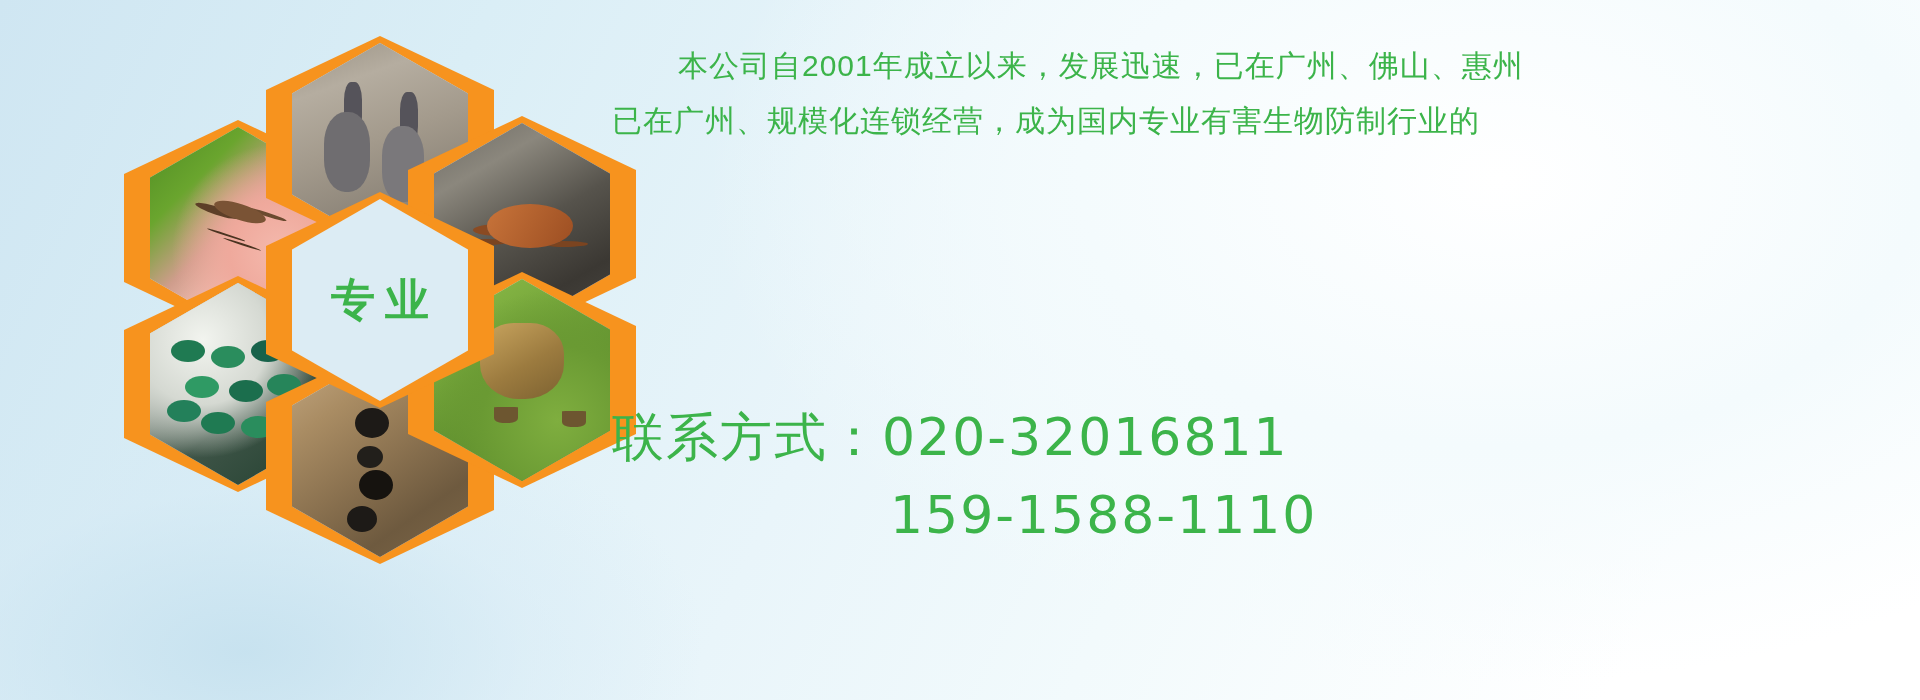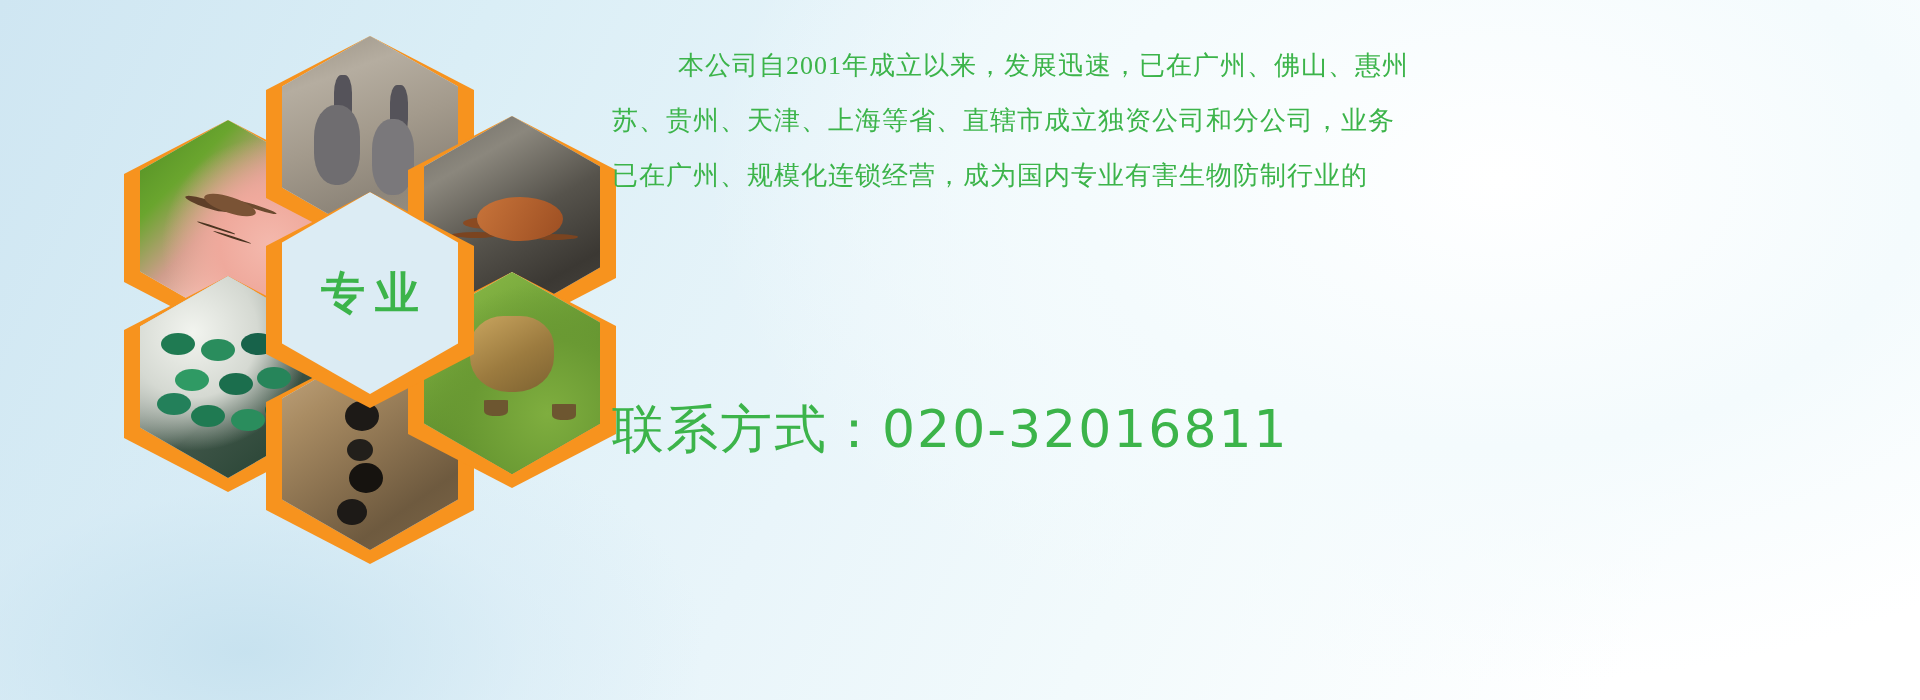--- a/index.html
+++ b/index.html
@@ -26,25 +26,25 @@
     pointer-events:none;
   }
 
   
   .honeycomb{
     position:absolute; left:96px; top:0px;
     width:520px; height:580px;
   }
   .hex{
     position:absolute;
-    width:208px; height:216px;
+    width:228px; height:216px;
     -webkit-clip-path:polygon(50% 0%,100% 25%,100% 75%,50% 100%,0% 75%,0% 25%);
     clip-path:polygon(50% 0%,100% 25%,100% 75%,50% 100%,0% 75%,0% 25%);
     background:#f7931e;
-    display:flex; justify-content:center;
+    display:flex; align-items:center; justify-content:center;
   }
   .hex .inner{
     width:176px; height:202px;
     -webkit-clip-path:polygon(50% 0%,100% 25%,100% 75%,50% 100%,0% 75%,0% 25%);
     clip-path:polygon(50% 0%,100% 25%,100% 75%,50% 100%,0% 75%,0% 25%);
     overflow:hidden; position:relative;
     display:flex; align-items:center; justify-content:center;
     background:#cfe3ef;
   }
   .hex .art{ position:absolute; inset:0; }
@@ -157,31 +157,31 @@
   }
 
   
   .copy{
     position:absolute;
     left:612px; top:38px;
     width:1260px;
   }
   .paragraph{
     color:#3cb44a;
-    font-size:26px;
+    font-size:30px;
     line-height:55px;
     letter-spacing:1px;
-    font-family:Liberation Serif, serif;
+    font-family:Liberation Sans, sans-serif;
     font-weight:400;
   }
   .paragraph .indent{ padding-left:66px; display:inline; }
 
   .contact{
     position:absolute;
-    left:612px; top:390px;
+    left:612px; top:398px;
     color:#3cb44a;
     font-family:"DejaVu Sans","Liberation Sans",sans-serif;
   }
   .contact-line{
     font-size:52px;
     line-height:78px;
     letter-spacing:2px;
     white-space:nowrap;
   }
   .contact-line.secondary{ padding-left:278px; }
@@ -234,21 +234,21 @@
         <div class="center-text">专业</div>
       </div>
     </div>
 
   </div>
 
   <div class="copy">
     <div class="paragraph">
       <span class="indent">本公司自2001年成立以来，发展迅速，已在广州、佛山、惠州</span>
     </div>
-    <div class="paragraph">苏、贵州、天津、上海等省、直辖市成立独资公司和分公司，业务</div>
     <div class="paragraph">已在广州、规模化连锁经营，成为国内专业有害生物防制行业的</div>
   </div>
 
   <div class="contact">
     <div class="contact-line">联系方式：020-32016811</div>
+    <div class="contact-line secondary">159-1588-1110</div>
   </div>
 
 </div>
 
 </body></html>

